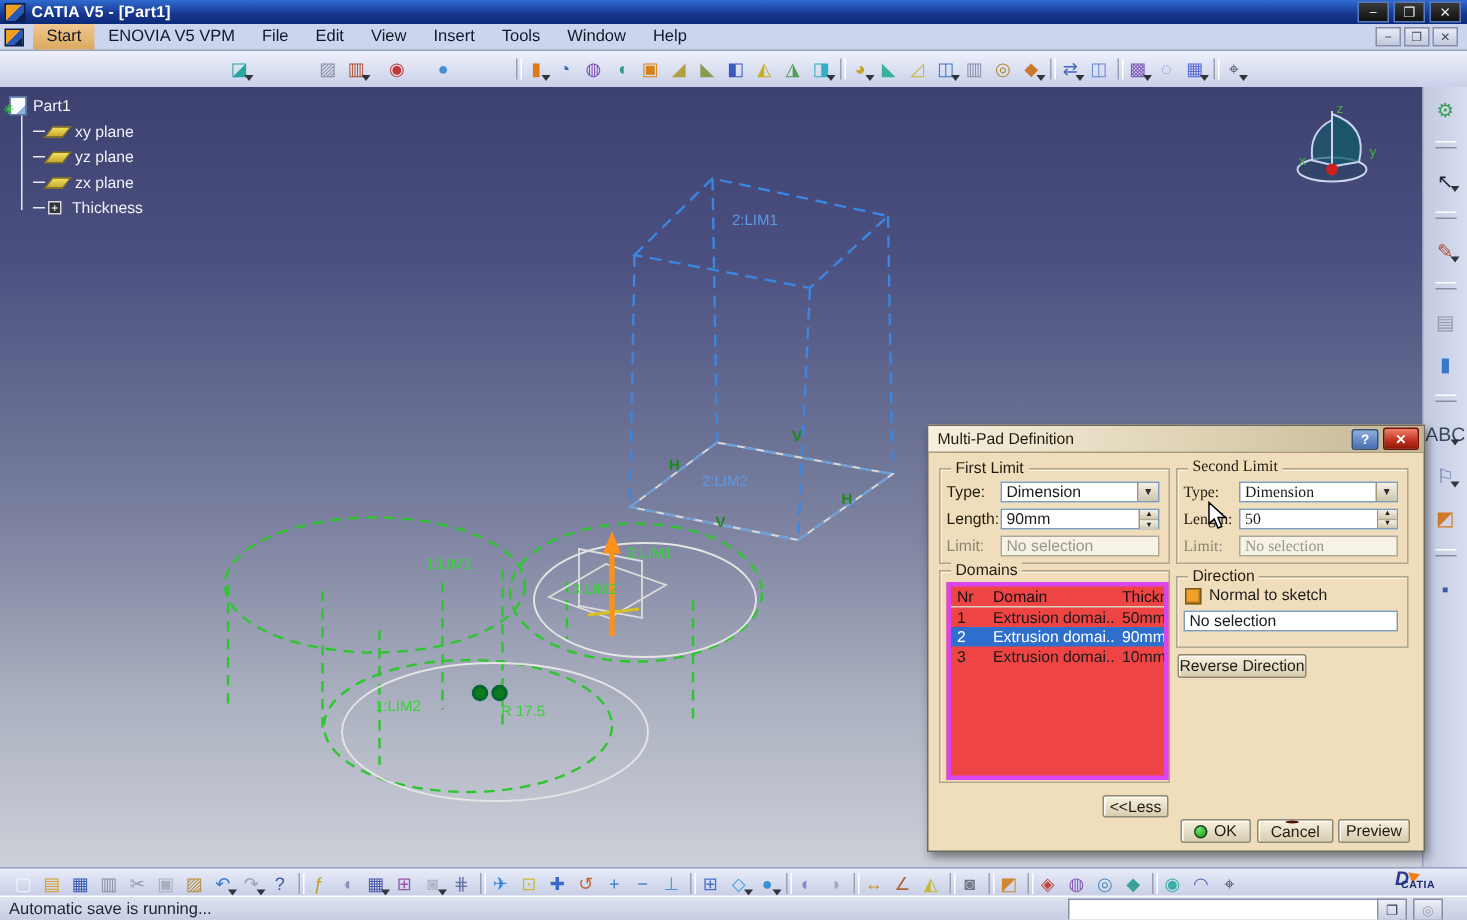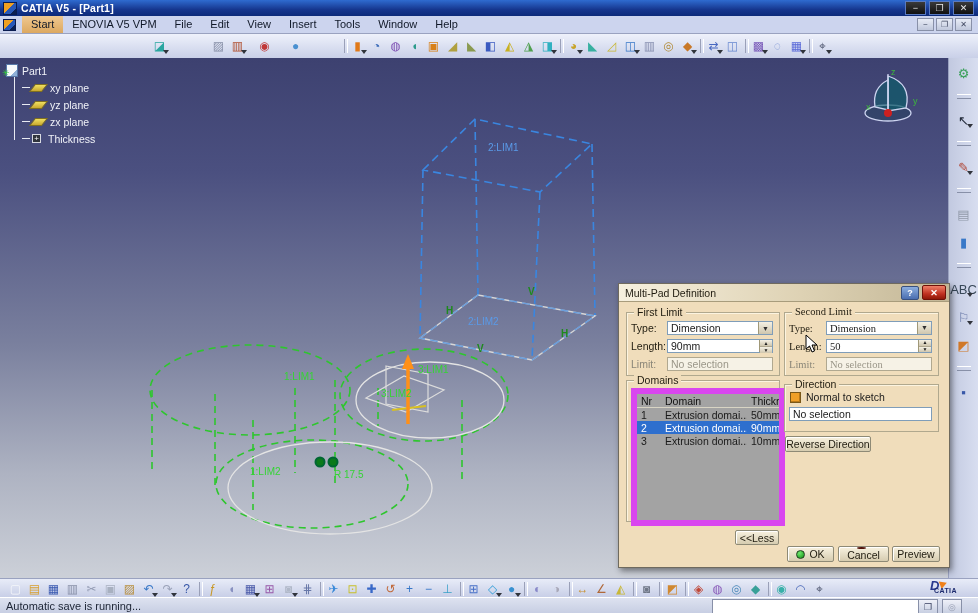--- a/index.html
+++ b/index.html
@@ -105,21 +105,21 @@
     font-size:7px;display:flex;align-items:center;justify-content:center;color:#303030;}
   .field{background:#fff;border:1px solid #7f9db9;height:14px;display:flex;align-items:center;
     padding-left:3px;box-sizing:border-box;position:relative;}
   .field.dis{background:#f6f2e6;color:#9a9688;border-color:#b0a890;}
   .spin{position:absolute;right:0;top:0;bottom:0;width:12px;display:flex;flex-direction:column;
     border-left:1px solid #a09878;}
   .spin span{flex:1;background:linear-gradient(180deg,#f4f0e4,#cfc6ae);font-size:5px;
     display:flex;align-items:center;justify-content:center;color:#202020;
     border-bottom:1px solid #b0a890;}
   .spin span:last-child{border-bottom:none;}
-  .listbox{position:absolute;background:#a3a3a3;border:6px solid #d946ef;}
+  .listbox{position:absolute;background:#ef4444;border:3px solid #d946ef;}
   .lrow{display:flex;height:13px;align-items:center;}
   .lrow span{padding-left:4px;overflow:hidden;white-space:nowrap;}
   .lrow .c1{width:20px;flex:0 0 auto;}
   .lrow .c2{width:82px;flex:0 0 auto;}
   .lrow .c3{flex:1;}
   .lrow.head{color:#101010;border-bottom:1px solid #d8d4c4;}
   .lrow.selected{background:#2e6fce;color:#fff;}
   .cbox{width:9px;height:9px;background:#f0a028;border:1px solid #7a5818;
     box-shadow:inset -1px -1px 0 #b87818;margin-right:5px;flex:0 0 auto;}
   .btn{background:linear-gradient(180deg,#f8f2e0,#d6ccb0);border:1px solid #8e8a76;

